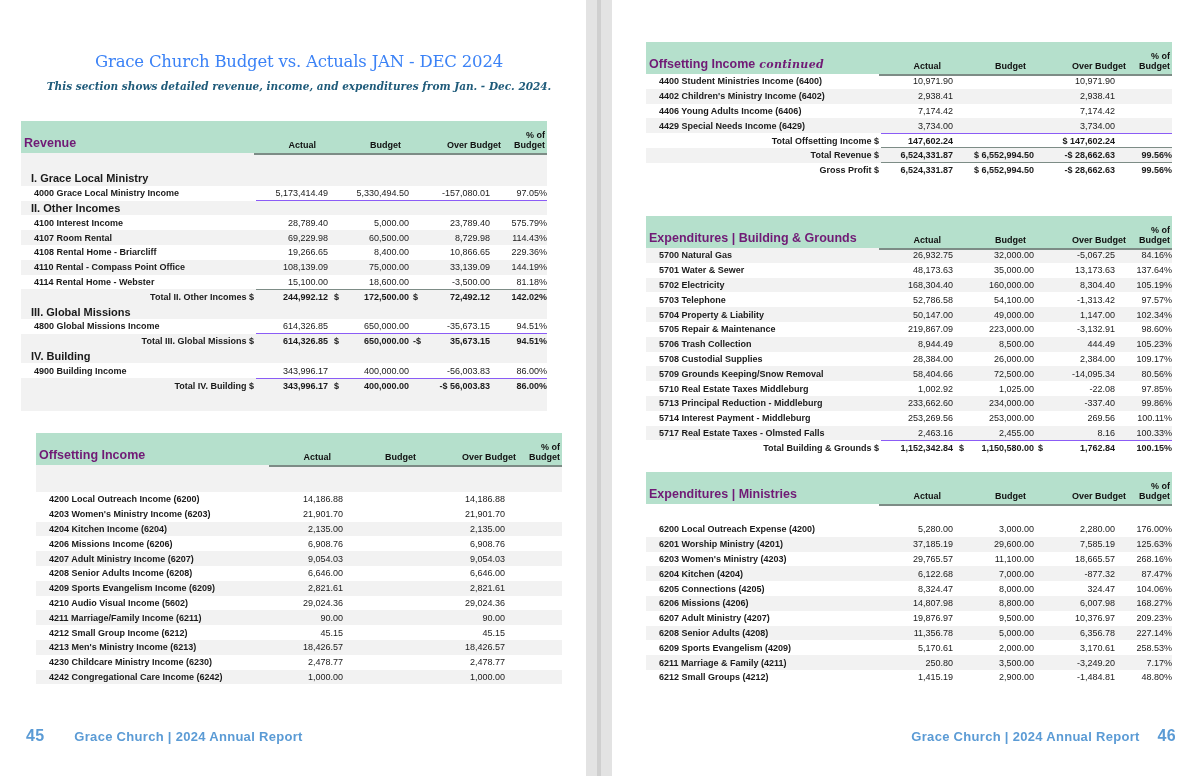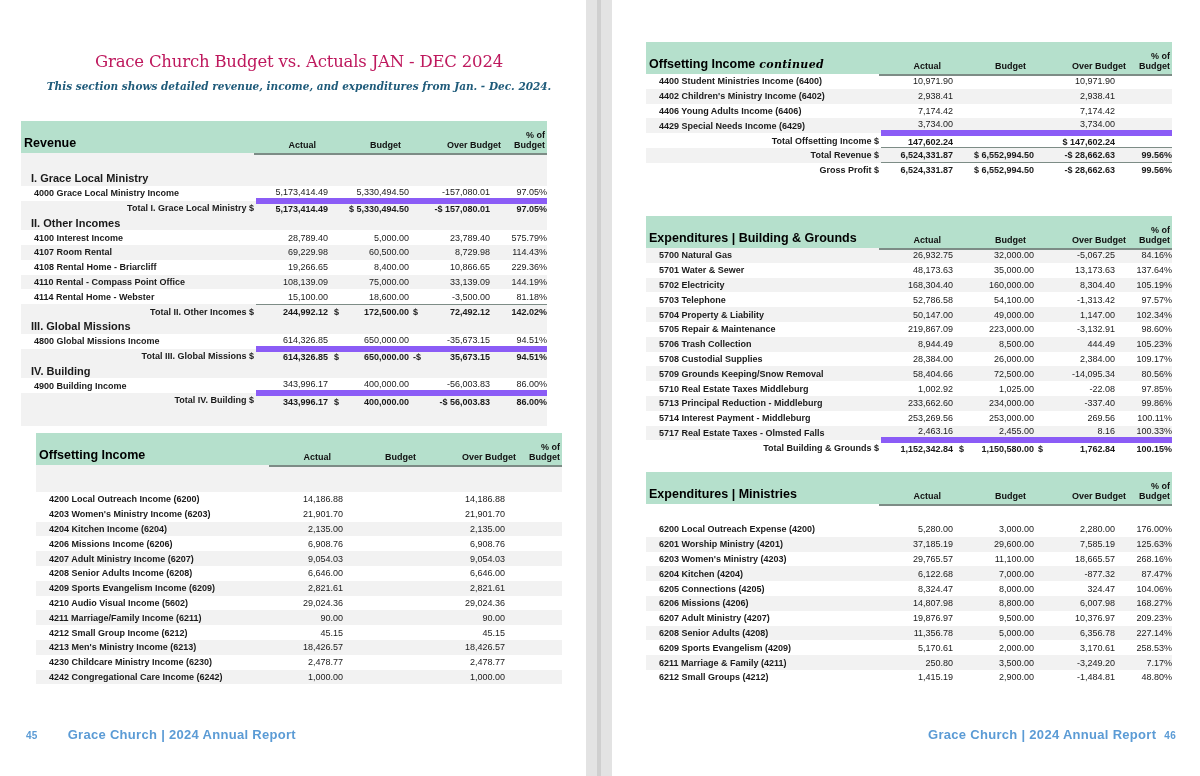--- a/index.html
+++ b/index.html
@@ -7,45 +7,45 @@
   body { font-family: "Liberation Sans", sans-serif; color: #1a1a1a; position: relative; }
 
   .gutter { position: absolute; left: 586px; top: 0; width: 26px; height: 776px; background: #e3e3e3; }
   .gutter .seam { position: absolute; left: 11px; top: 0; width: 4px; height: 100%; background: #cfcfcf; }
 
   .page { position: absolute; top: 0; height: 776px; }
   .page-left { left: 0; width: 586px; }
   .page-right { left: 612px; width: 588px; }
 
   .title { position: absolute; left: 36px; top: 52px; width: 526px; text-align: center;
-    font-family: "DejaVu Serif", serif; font-size: 16.5px; color: #be185d; font-weight: normal; letter-spacing: -0.2px; }
+    font-family: "DejaVu Serif", serif; font-size: 16.5px; color: #3b82f6; font-weight: normal; letter-spacing: -0.2px; }
   .subtitle { position: absolute; left: 36px; top: 80px; width: 526px; text-align: center;
     font-family: "DejaVu Serif", serif; font-style: italic; font-weight: bold; font-size: 10.5px; color: #1f5b7a; }
 
   .section { position: absolute; width: 526px; }
   .sec-head { position: relative; background: #b5e0cc; height: 32px; }
-  .sec-head .name { position: absolute; left: 3px; bottom: 3px; font-size: 12.5px; font-weight: bold; color: #000000; }
+  .sec-head .name { position: absolute; left: 3px; bottom: 3px; font-size: 12.5px; font-weight: bold; color: #701a75; }
   .sec-head .name .cont { font-family: "DejaVu Serif", serif; font-style: italic; font-weight: bold; font-size: 11px; margin-left: 4px; letter-spacing: 0.3px; }
   .sec-head .hline { position: absolute; left: 233px; right: 0; bottom: -2px; height: 2px; background: #7d8c86; }
   .col-h { position: absolute; bottom: 3px; font-size: 9px; font-weight: bold; color: #111; text-align: right; line-height: 10px; }
 
   table.rows { border-collapse: collapse; width: 526px; table-layout: fixed; font-size: 9px; }
   table.rows td { height: 14.8px; padding: 0; white-space: nowrap; vertical-align: middle; }
   table.rows tr.shade td { background: #f2f2f2; }
   td.label { padding-left: 13px !important; font-weight: bold; }
   td.num { text-align: right; }
   tr.group td.label { padding-left: 10px !important; font-size: 11px; font-weight: bold; }
   tr.total td { font-weight: bold; }
   tr.total td.label { text-align: right; padding-right: 2px; }
   tr.total td.ul { border-top: 1px solid #7d8c86; }
-  tr.rule td.ul { border-bottom: 6px solid #8b5cf6; }
+  tr.rule td.ul { border-bottom: 1px solid #8b5cf6; }
   tr.spacer td { height: 9px; }
 
   .footer { position: absolute; top: 727px; font-size: 13px; font-weight: bold; color: #5b9bd5; letter-spacing: 0.3px; }
-  .pg-num { font-size: 10px; }
+  .pg-num { font-size: 16px; }
 </style>
 </head>
 <body>
 
 <div class="gutter">
     <div class="seam"></div>
   </div>
 
 <div class="page page-left">
   <h1 class="title">Grace Church Budget vs. Actuals  JAN - DEC 2024</h1>
@@ -80,27 +80,20 @@
           <tr class="group shade">
             <td class="label" colspan="7">I. Grace Local Ministry</td>
           </tr>
           <tr class=" rule">
     <td class="label">4000 Grace Local Ministry Income</td>
     <td class="num ul" colspan="2">5,173,414.49</td>
     <td class="num ul" colspan="2">5,330,494.50</td>
     <td class="num ul">-157,080.01</td>
     <td class="num ul">97.05%</td>
   </tr>
-          <tr class="total shade">
-    <td class="label"><span>Total I. Grace Local Ministry</span> <span>$</span></td>
-    <td class="num ul" colspan="2">5,173,414.49</td>
-    <td class="num ul" colspan="2"><span style="float:left;padding-left:6px;"></span><span>$ 5,330,494.50</span></td>
-    <td class="num ul"><span style="float:left;padding-left:4px;"></span><span>-$ 157,080.01</span></td>
-    <td class="num ul">97.05%</td>
-  </tr>
           <tr class="group shade">
             <td class="label" colspan="7">II. Other Incomes</td>
           </tr>
           <tr class=" ">
     <td class="label">4100 Interest Income</td>
     <td class="num ul" colspan="2">28,789.40</td>
     <td class="num ul" colspan="2">5,000.00</td>
     <td class="num ul">23,789.40</td>
     <td class="num ul">575.79%</td>
   </tr>
@@ -608,15 +601,15 @@
     <td class="num ul" colspan="2">2,900.00</td>
     <td class="num ul">-1,484.81</td>
     <td class="num ul">48.80%</td>
   </tr>
         </tbody>
       </table>
     </div>
 
   <div class="footer" style="right:24px;">
     <span>Grace Church | 2024 Annual Report</span>
-    <span class="pg-num" style="margin-left:4px;">46</span>
+    <span class="pg-num" style="margin-left:14px;">46</span>
   </div>
 </div>
 
 </body></html>

